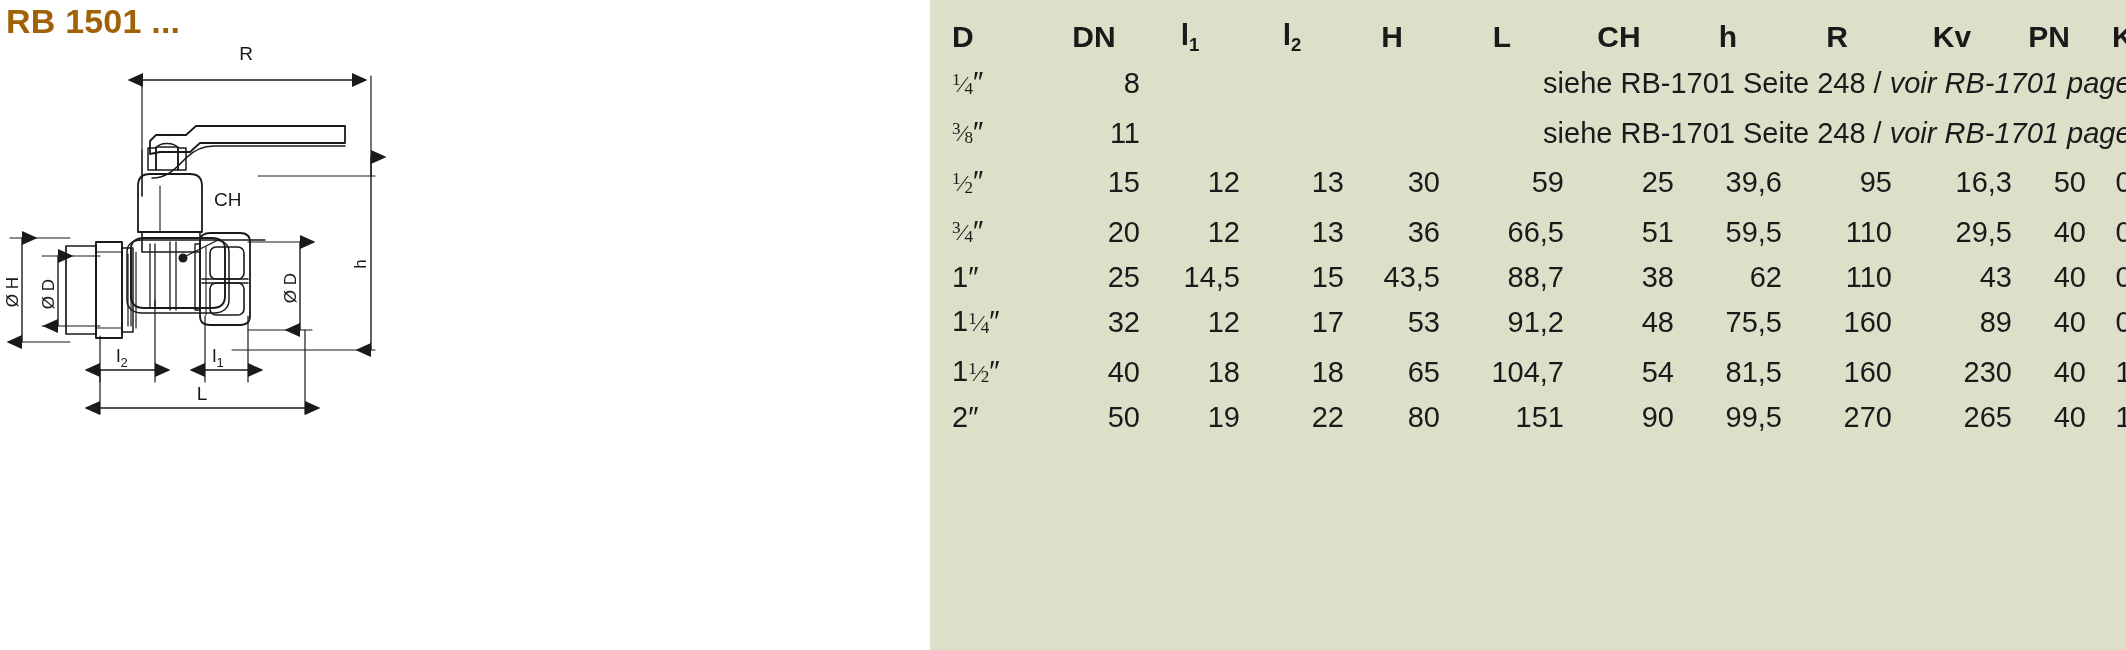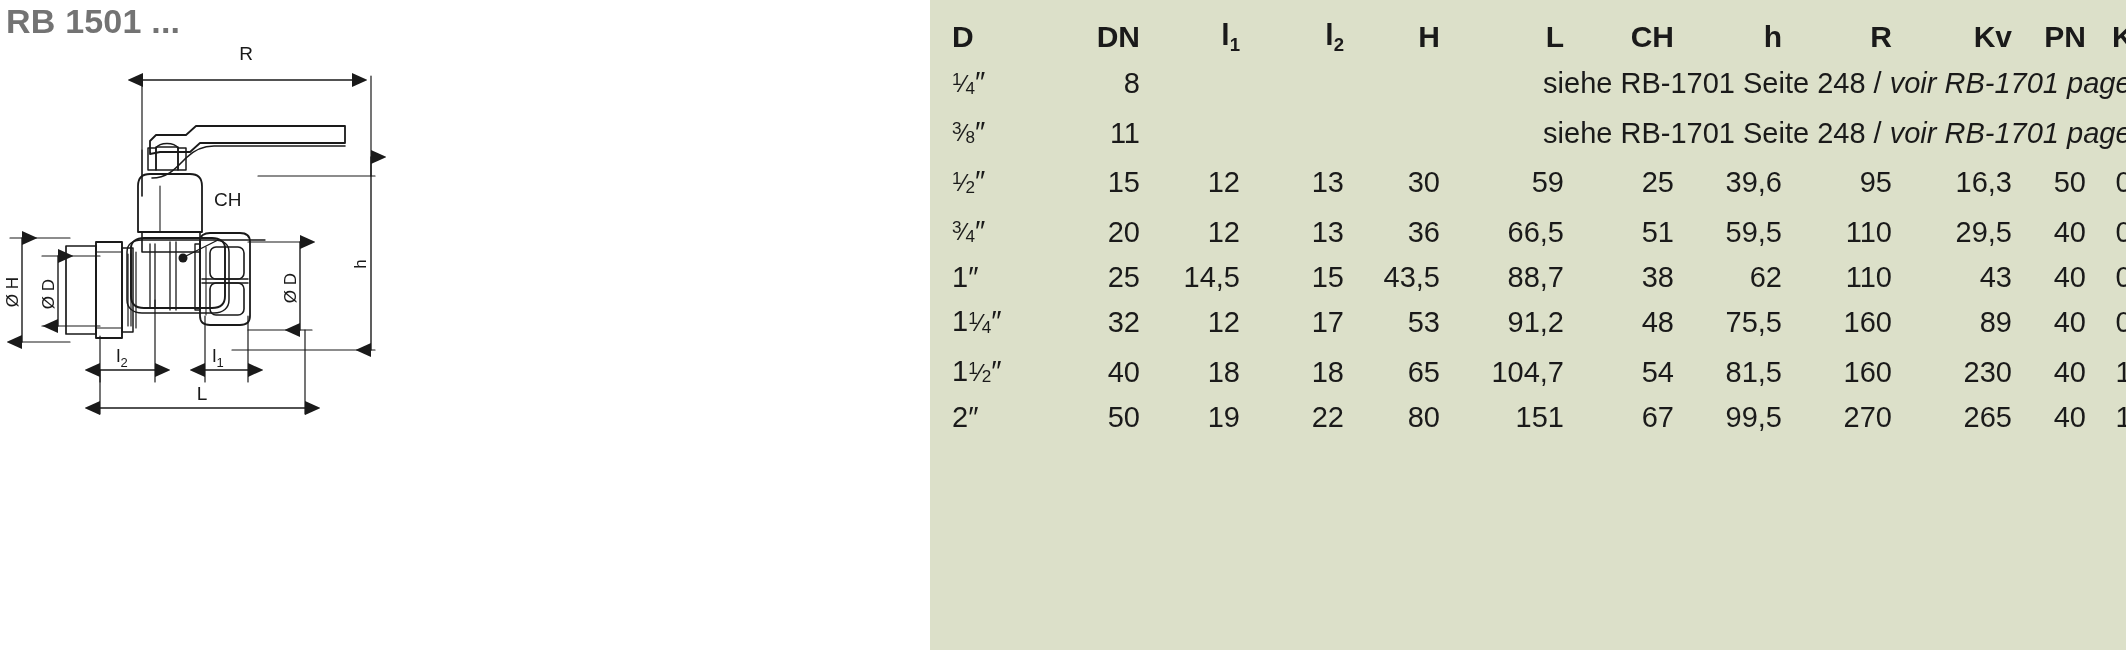--- a/index.html
+++ b/index.html
@@ -11,21 +11,21 @@
     overflow:hidden;
     position:relative;
   }
   .page{position:absolute;inset:0;}
 
   
   .left-pane{position:absolute;left:0;top:0;width:930px;height:650px;background:#fff;}
   .page-title{
     position:absolute;left:6px;top:2px;
     font-size:34px;font-weight:bold;letter-spacing:.2px;
-    color:#737373;white-space:nowrap;
+    color:#a16207;white-space:nowrap;
   }
 
   .drawing{position:absolute;left:0;top:0;width:930px;height:650px;}
   .drawing svg{display:block;}
 
   
   .table-pane{
     position:absolute;left:930px;top:0;width:1196px;height:650px;
     background:#dce0c9;
   }
@@ -52,30 +52,30 @@
   table.spec th.c-h,table.spec td.c-h{width:96px;}
   table.spec th.c-L,table.spec td.c-L{width:124px;}
   table.spec th.c-ch,table.spec td.c-ch{width:110px;}
   table.spec th.c-hh,table.spec td.c-hh{width:108px;}
   table.spec th.c-r,table.spec td.c-r{width:110px;}
   table.spec th.c-kv,table.spec td.c-kv{width:120px;}
   table.spec th.c-pn,table.spec td.c-pn{width:74px;}
   table.spec th.c-kg,table.spec td.c-kg{width:92px;padding-right:16px;}
 
   
-  table.spec th{}
+  table.spec th{text-align:center;}
   table.spec th.c-d{text-align:left;}
   table.spec th.c-kg{text-align:center;padding-right:10px;}
 
   td.merged{text-align:left;padding-left:16px;}
   td.merged .de{font-style:normal;}
   td.merged .fr{font-style:italic;}
   sub{font-size:.62em;vertical-align:baseline;position:relative;top:.32em;font-weight:inherit;}
 
-  .frac{font-size:.82em;}
+  .frac{font-size:.82em;font-family:Liberation Serif, serif;}
 </style>
 </head>
 <body>
 
 <div class="page">
 
   <div class="left-pane">
 
     <div class="page-title">RB 1501 ...</div>
 
@@ -299,21 +299,21 @@
             <td class="c-pn">40</td>
             <td class="c-kg">1,02</td>
           </tr>
           <tr>
             <td class="c-d">2″</td>
             <td class="c-dn">50</td>
             <td class="c-l1">19</td>
             <td class="c-l2">22</td>
             <td class="c-h">80</td>
             <td class="c-L">151</td>
-            <td class="c-ch">67</td>
+            <td class="c-ch">90</td>
             <td class="c-hh">99,5</td>
             <td class="c-r">270</td>
             <td class="c-kv">265</td>
             <td class="c-pn">40</td>
             <td class="c-kg">1,67</td>
           </tr>
         </tbody>
     </table>
   </div>
 

